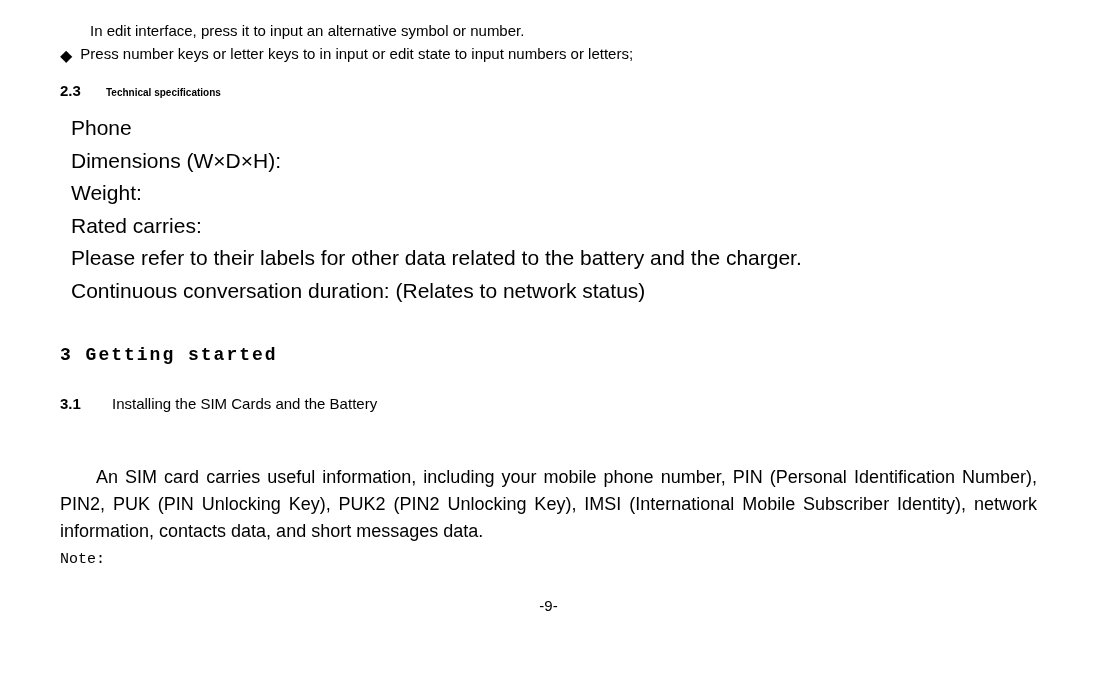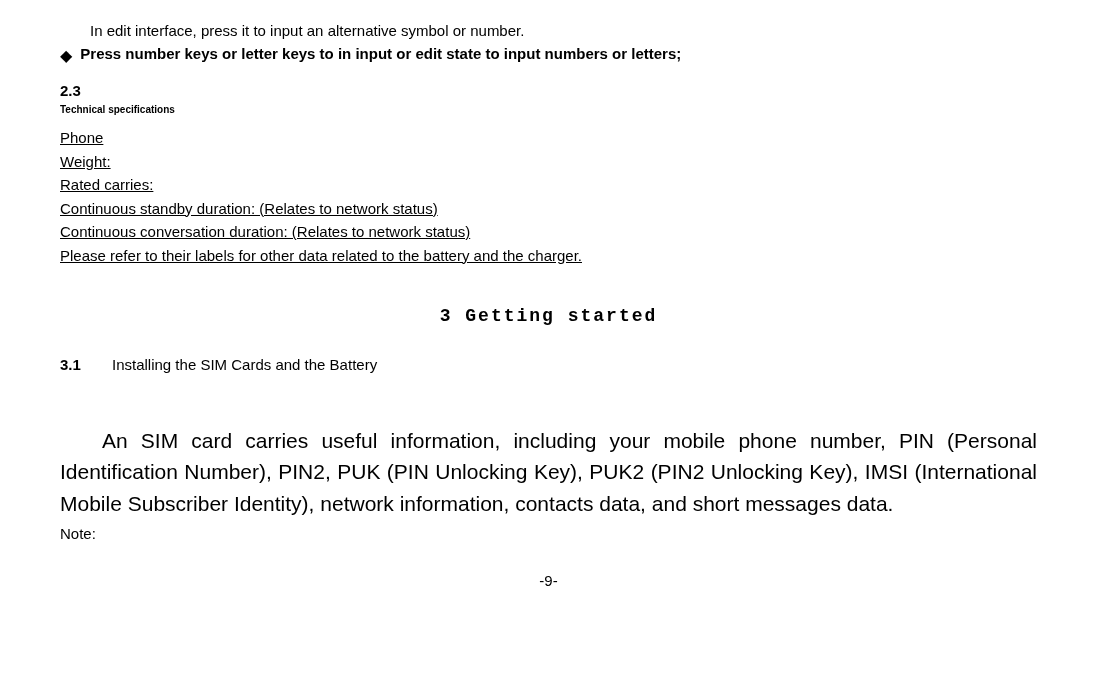--- a/index.html
+++ b/index.html
@@ -43,51 +43,48 @@
     }
 
     .bullet-title {
       font-weight: bold;
       display: block;
     }
 
     .bullet-desc {
       padding-left: 0px;
       display: block;
-      font-weight: bold;
     }
 
     .section-heading {
       display: flex;
       align-items: baseline;
       margin: 12px 0 10px 0;
-      flex-direction: column;
     }
 
     .section-num {
       font-weight: bold;
       font-size: 15px;
       margin-right: 16px;
       min-width: 30px;
     }
 
     .section-title {
       font-weight: bold;
       font-size: 10px;
     }
 
     .spec-line {
       display: block;
-      margin: 1px 0;
-      font-size: 15px;
-      text-decoration: underline;
+      margin: 1px 11px;
+      font-size: 21px;
     }
 
     .chapter-heading {
-      text-align: center;
+      text-align: left;
       font-family: 'Courier New', Courier, monospace;
       font-size: 18px;
       font-weight: bold;
       margin: 36px 0 24px 0;
       letter-spacing: 2px;
     }
 
     .subsection-heading {
       display: flex;
       align-items: center;
@@ -103,28 +100,29 @@
 
     .subsection-title {
       font-weight: normal;
       font-size: 15px;
     }
 
     .para-indent {
       text-indent: 2em;
       text-align: justify;
       margin-bottom: 4px;
-      font-size: 21px;
+      font-size: 18px;
       margin-top: 48px;
     }
 
     .para-normal {
       text-align: justify;
       margin-bottom: 4px;
       font-size: 15px;
+      font-family: Liberation Mono, monospace;
     }
 
     .page-number {
       text-align: center;
       margin-top: 24px;
       font-size: 15px;
     }
 
     .specs-block {
       margin-bottom: 8px;
@@ -144,25 +142,25 @@
   </div>
 </div>
 
 <div class="section-heading">
   <span class="section-num">2.3</span>
   <span class="section-title">Technical specifications</span>
 </div>
 
 <div class="specs-block">
   <span class="spec-line">Phone</span>
+  <span class="spec-line">Dimensions (W×D×H):</span>
   <span class="spec-line">Weight:</span>
   <span class="spec-line">Rated carries:</span>
-  <span class="spec-line">Continuous standby duration: (Relates to network status)</span>
+  <span class="spec-line">Please refer to their labels for other data related to the battery and the charger.</span>
   <span class="spec-line">Continuous conversation duration: (Relates to network status)</span>
-  <span class="spec-line">Please refer to their labels for other data related to the battery and the charger.</span>
 </div>
 
 <div class="chapter-heading">
   <span>3   Getting started</span>
 </div>
 
 <div class="subsection-heading">
   <span class="subsection-num">3.1</span>
   <span class="subsection-title">Installing the SIM Cards and the Battery</span>
 </div>

